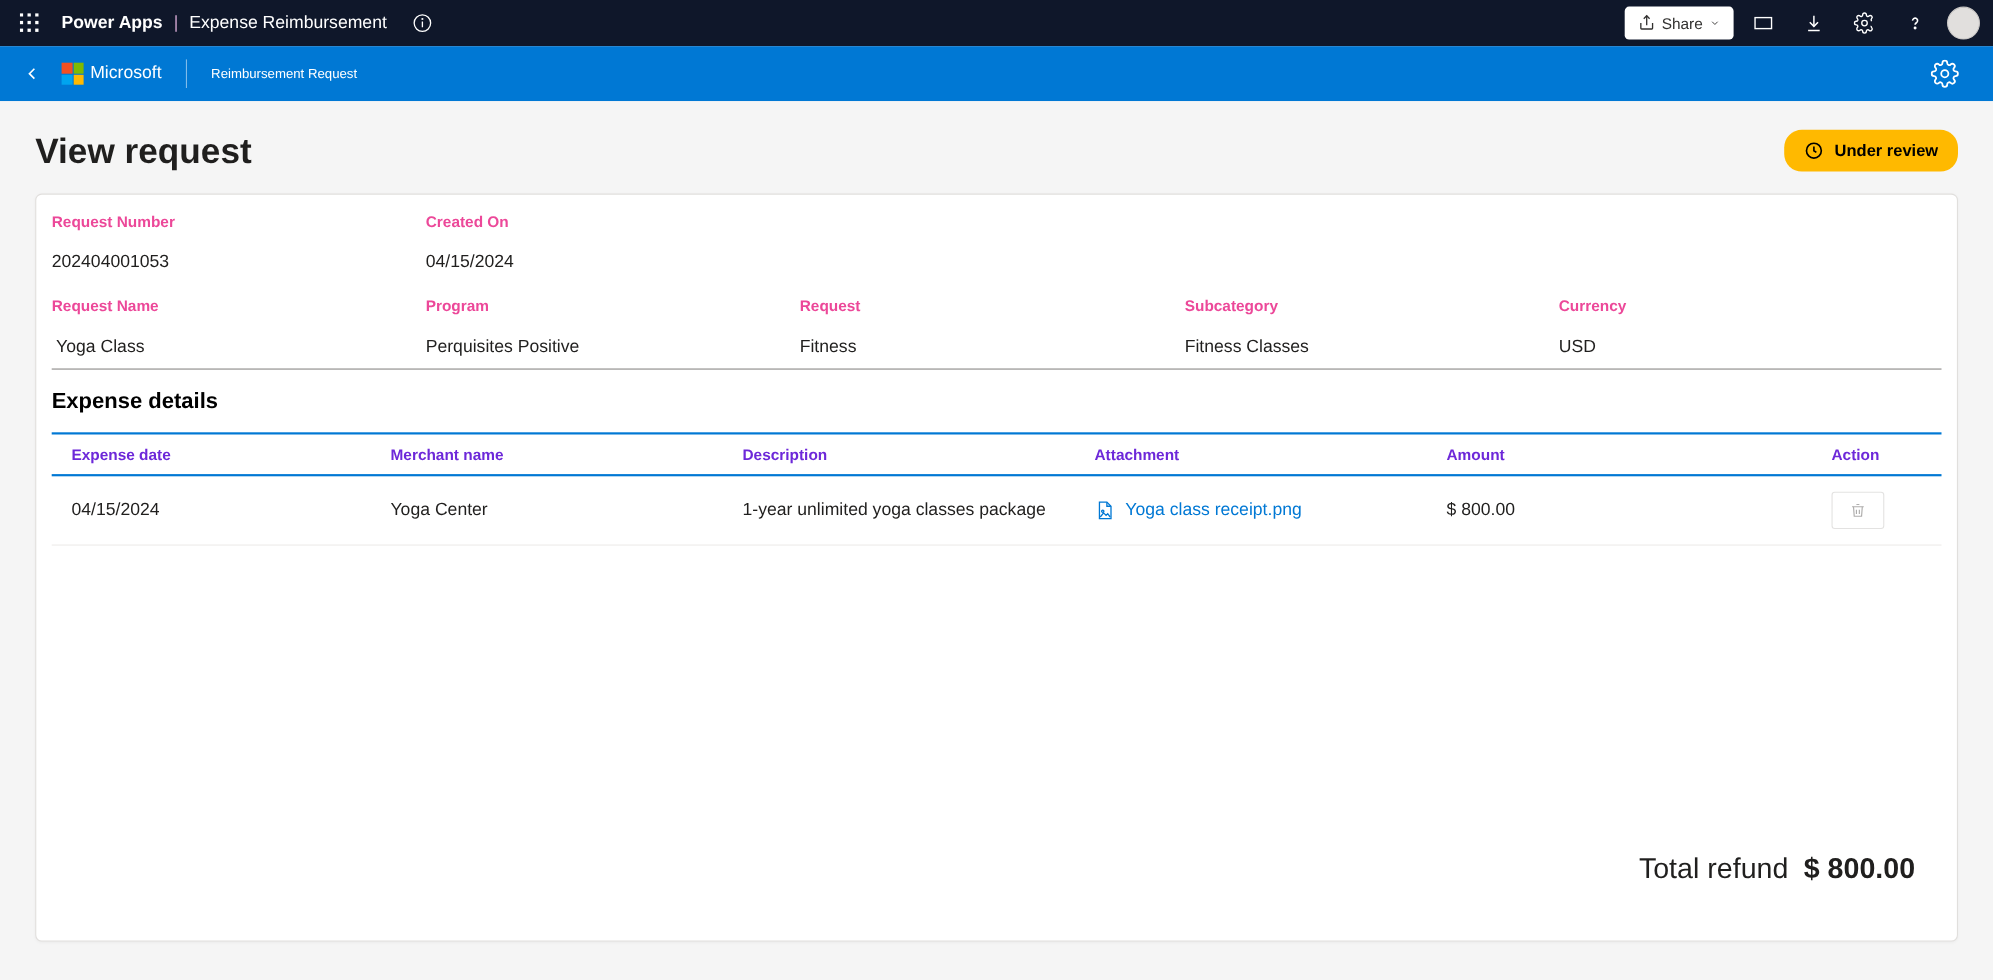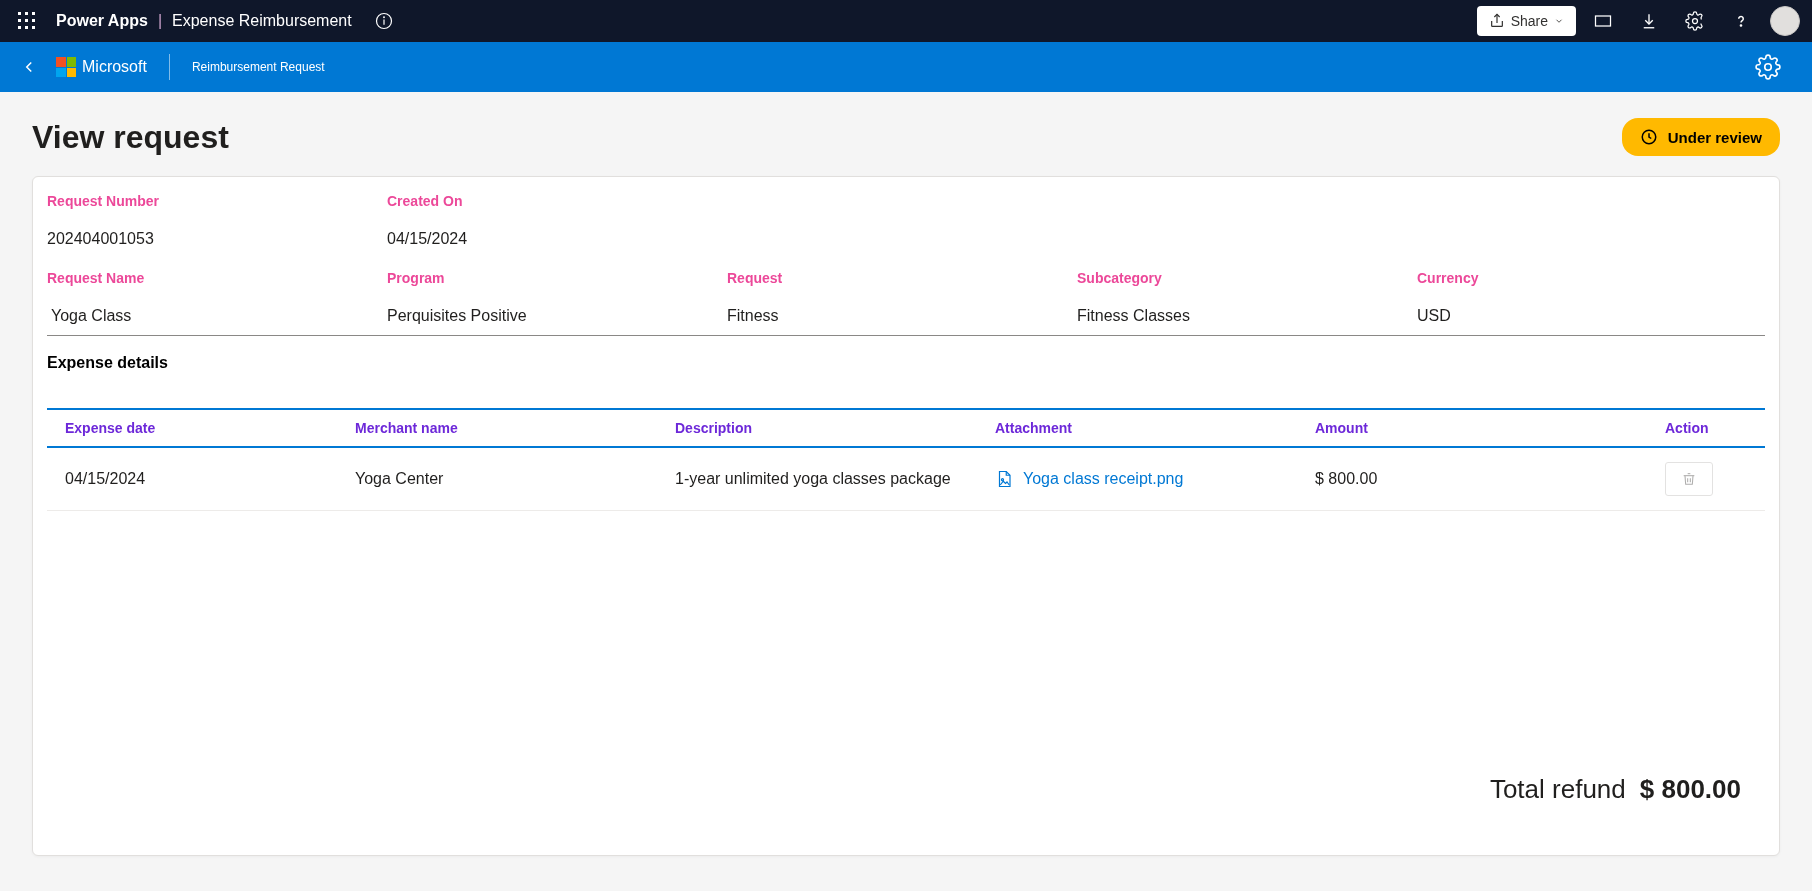--- a/index.html
+++ b/index.html
@@ -143,21 +143,21 @@
   .meta-row2 .field:nth-child(3){ width: 350px }
   .meta-row2 .field:nth-child(4){ width: 340px }
   .meta-row2 .field:nth-child(5){ flex:1 }
 
   .field-label { font-size: 14px; font-weight: 600; color: #ec4899; margin-bottom: 10px; }
   .field-value { font-size: 16px; color: #201f1e; margin-top: 21px; }
   .field-value.indent { padding-left: 4px; }
 
   .hr { height: 1px; background: #8a8886; margin: 10px 0 18px; }
 
-  .section-title { font-size: 16px; font-weight: 600; margin-bottom: 36px; }
+  .section-title { font-size: 20px; font-weight: 600; margin-bottom: 16px; }
 
   .grid {
     border-top: 2px solid #0078d4;
   }
   .grid-header {
     display: flex;
     padding: 10px 18px;
     border-bottom: 2px solid #0078d4;
     font-size: 14px; font-weight: 600; color: #6d28d9;
   }

